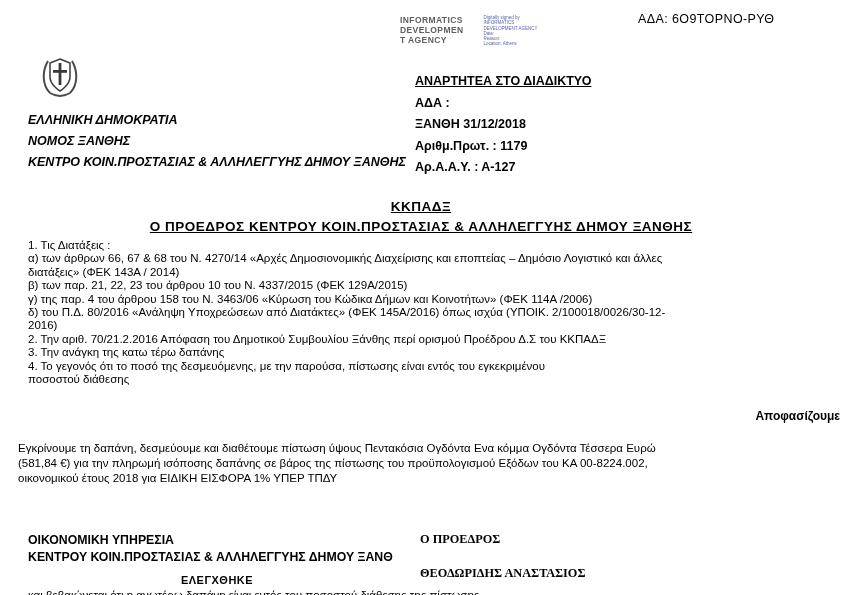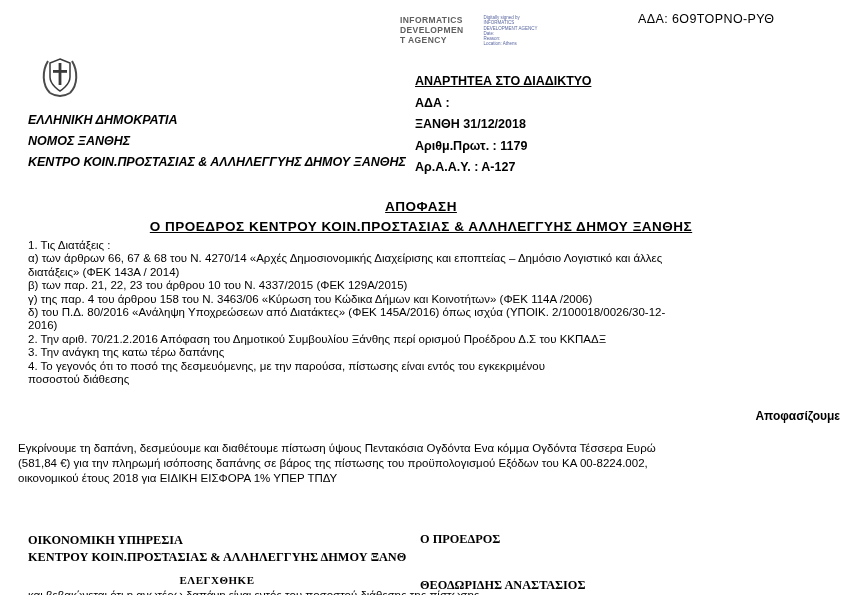--- a/index.html
+++ b/index.html
@@ -21,24 +21,24 @@
   .underline{text-decoration:underline;}
 
   .title-block{left:0;top:197px;width:842px;text-align:center;font-weight:bold;
                font-size:13.5px;line-height:20px;letter-spacing:.5px;}
 
   .main-text{left:28px;top:239px;width:812px;font-size:11.5px;line-height:13.4px;}
   .main-text div{white-space:nowrap;}
   .decide-head{text-align:right;font-weight:bold;font-size:12px;margin:24px 0 17px 0;}
   .decision-lines{margin-left:-10px;font-size:11.5px;line-height:15.2px;}
 
-  .footer-left{left:28px;top:532px;font-weight:bold;font-size:12.3px;line-height:17px;width:378px;font-family:Liberation Serif, serif;}
+  .footer-left{left:28px;top:532px;font-weight:bold;font-size:12.3px;line-height:17px;width:378px;}
   .checked{text-align:center;margin-top:6px;font-size:11px;letter-spacing:.5px;}
   .footer-right{left:420px;top:532px;font-weight:bold;font-size:12.3px;font-family:Liberation Serif, serif;}
-  .president-name{margin-top:31px;}
+  .president-name{margin-top:19px;}
   .partial{left:28px;top:589px;font-size:11.5px;}
 </style>
 </head>
 <body>
 
 <div class="page">
 
   <div class="abs ada-top nowrap">ΑΔΑ: 6Ο9ΤΟΡΝΟ-ΡΥΘ</div>
 
   <div class="abs stamp">
@@ -78,21 +78,21 @@
 
   <div class="abs hdr-right">
     <div class="nowrap underline">ΑΝΑΡΤΗΤΕΑ ΣΤΟ ΔΙΑΔΙΚΤΥΟ</div>
     <div class="nowrap">ΑΔΑ :</div>
     <div class="nowrap">ΞΑΝΘΗ 31/12/2018</div>
     <div class="nowrap">Αριθμ.Πρωτ. : 1179</div>
     <div class="nowrap">Αρ.Α.Α.Υ. : Α-127</div>
   </div>
 
   <div class="abs title-block">
-    <div><span class="underline">ΑΠΟΦΑΣΗ</span></div>
+    <div><span class="underline">ΚΚΠΑΔΞ</span></div>
     <div><span class="underline">Ο ΠΡΟΕΔΡΟΣ ΚΕΝΤΡΟΥ ΚΟΙΝ.ΠΡΟΣΤΑΣΙΑΣ &amp; ΑΛΛΗΛΕΓΓΥΗΣ ΔΗΜΟΥ ΞΑΝΘΗΣ</span></div>
   </div>
 
   <div class="abs main-text">
     <div>1. Τις Διατάξεις :</div>
     <div>α) των άρθρων 66, 67 &amp; 68 του Ν. 4270/14 «Αρχές Δημοσιονομικής Διαχείρισης και εποπτείας – Δημόσιο Λογιστικό και άλλες</div>
     <div>διατάξεις» (ΦΕΚ 143Α / 2014)</div>
     <div>β) των παρ. 21, 22, 23 του άρθρου 10 του Ν. 4337/2015 (ΦΕΚ 129Α/2015)</div>
     <div>γ) της παρ. 4 του άρθρου 158 του Ν. 3463/06 «Κύρωση του Κώδικα Δήμων και Κοινοτήτων» (ΦΕΚ 114Α /2006)</div>
     <div>δ) του Π.Δ. 80/2016 «Ανάληψη Υποχρεώσεων από Διατάκτες» (ΦΕΚ 145Α/2016) όπως ισχύα (ΥΠΟΙΚ. 2/100018/0026/30-12-</div>

